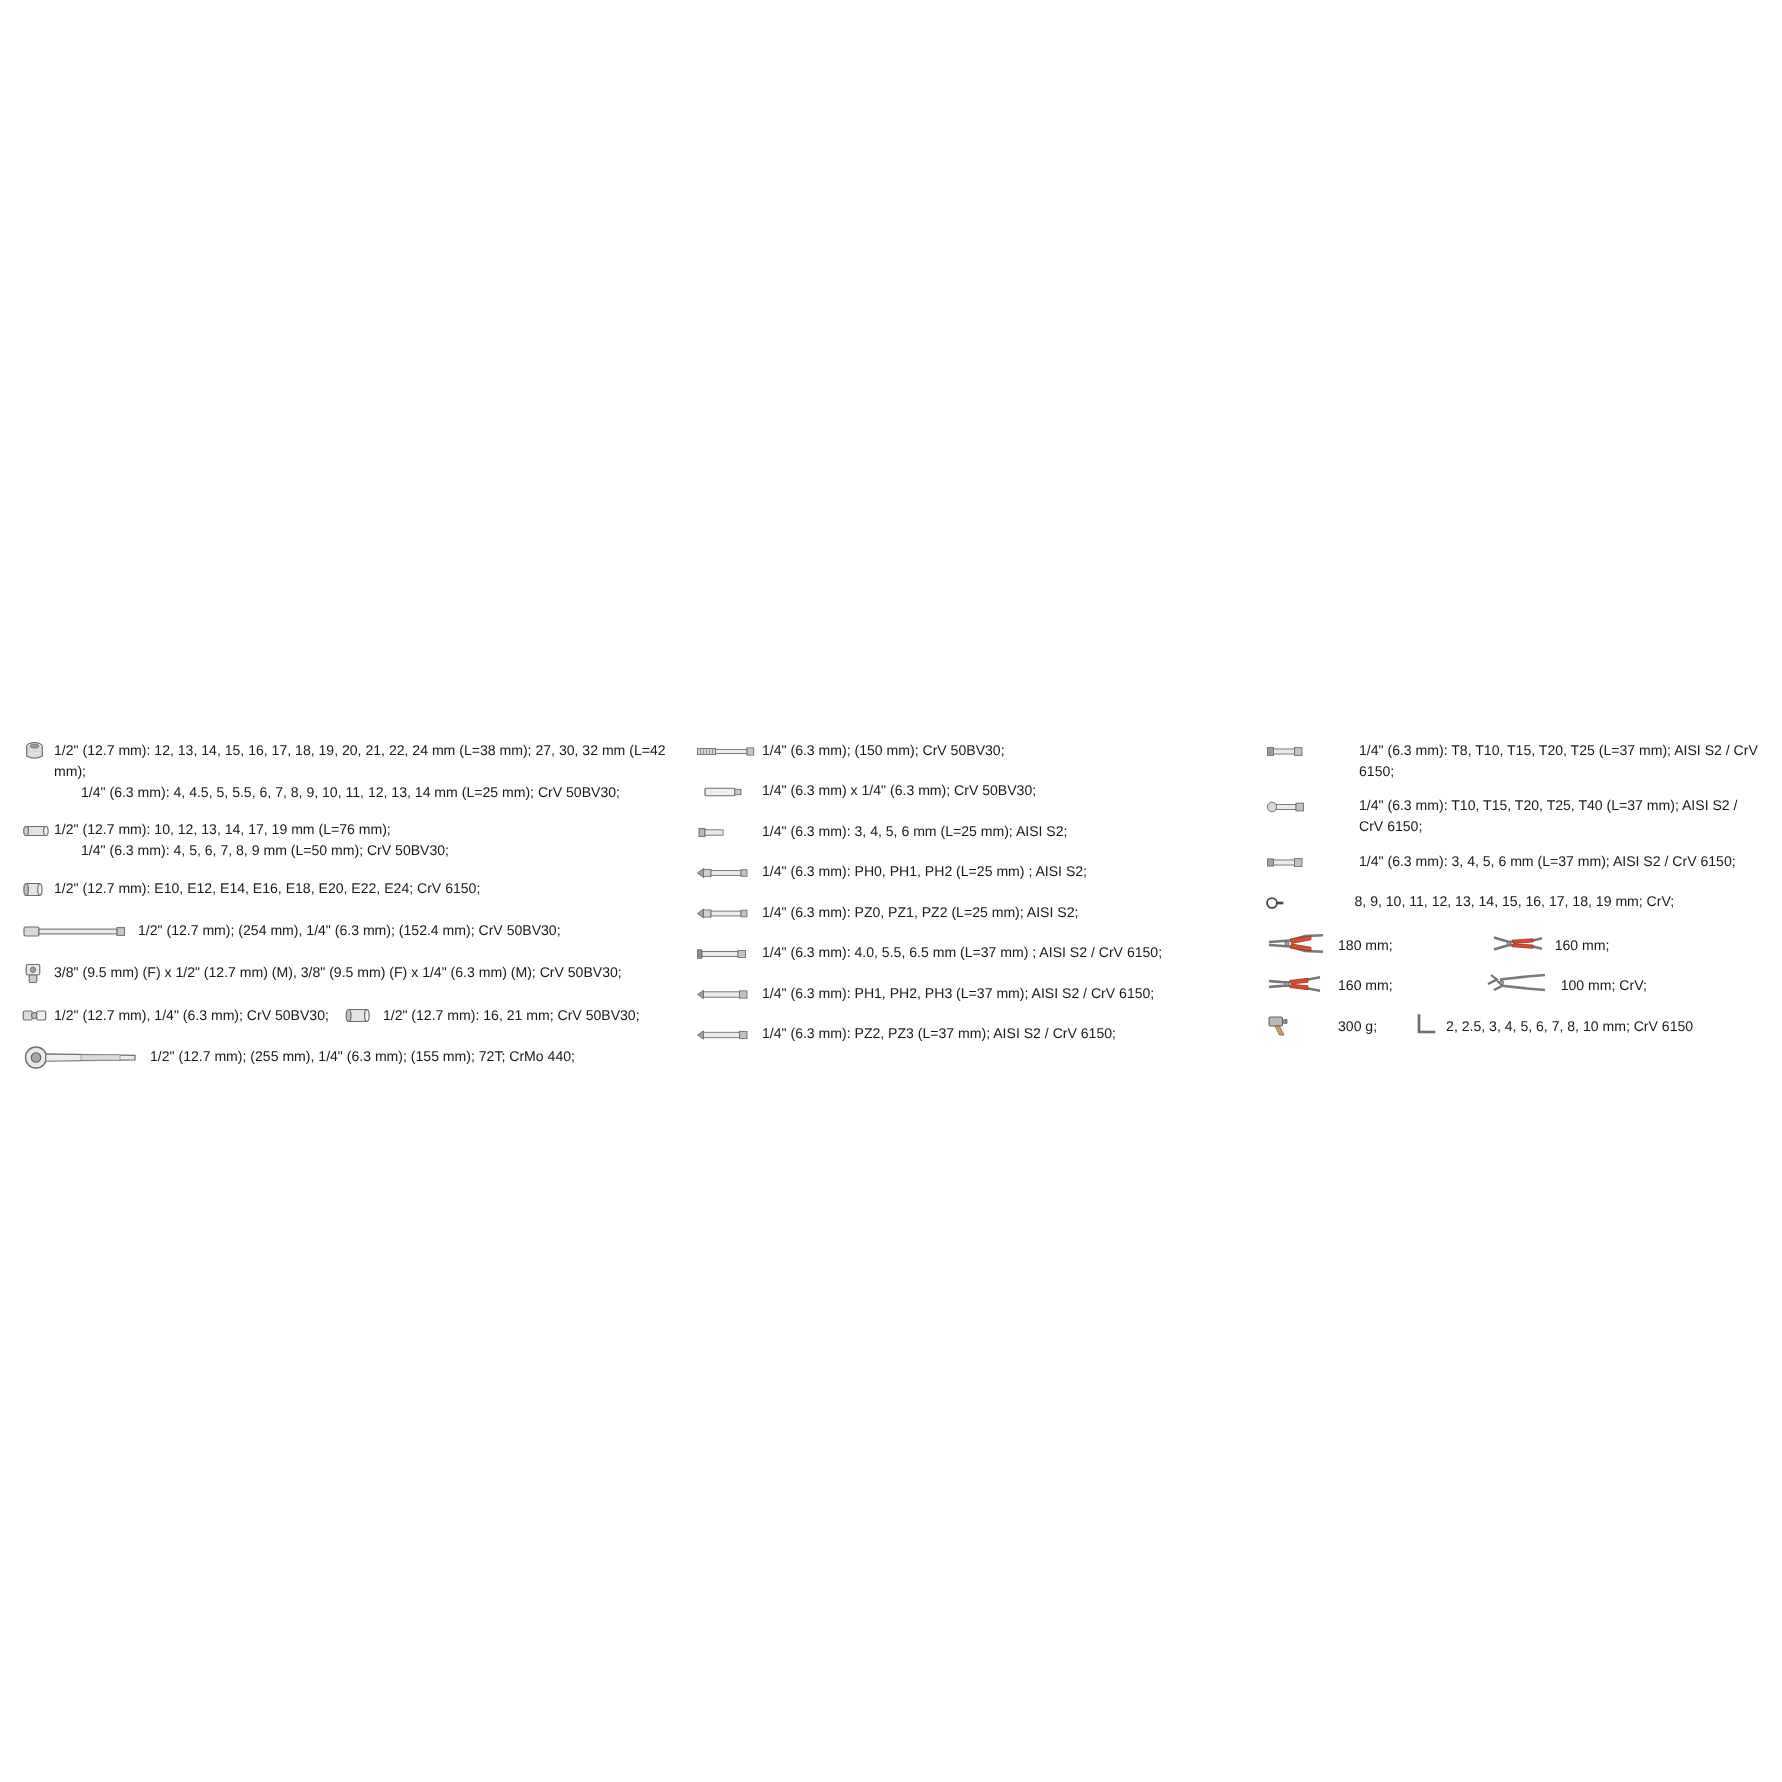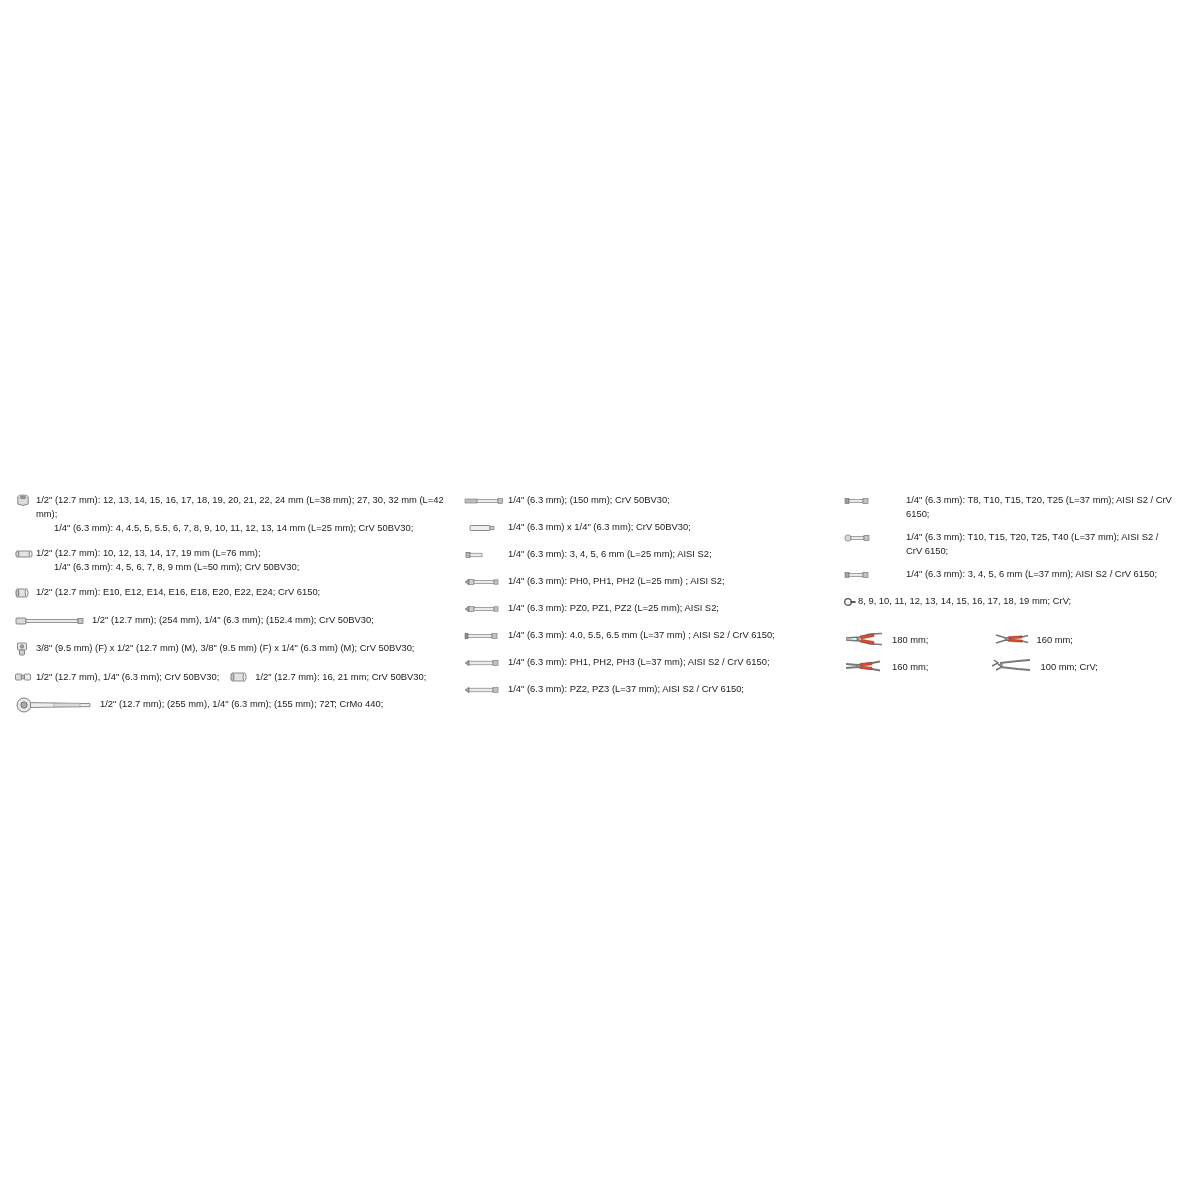--- a/index.html
+++ b/index.html
@@ -310,32 +310,32 @@
         <div class="icon-cell" style="width:62px;">
           <svg width="56" height="12" viewBox="0 0 56 12">
             <rect x="1" y="3.6" width="4" height="4.8" fill="#a4a4a4" stroke="#6e6e6e" stroke-width="0.6"></rect>
             <rect x="5" y="4.3" width="14" height="3.4" fill="#eaeaea" stroke="#6e6e6e" stroke-width="0.6"></rect>
             <rect x="19" y="3.4" width="5" height="5.2" fill="#c2c2c2" stroke="#6e6e6e" stroke-width="0.6"></rect>
           </svg>
         </div>
         <div class="txt">1/4" (6.3 mm): 3, 4, 5, 6 mm (L=37 mm); AISI S2 / CrV 6150;</div>
       </div>
 
-      <div class="row" style="margin-top:5px;">
+      <div class="row" style="margin-top:5px;gap:45px;">
         <div class="icon-cell" style="width:14px;">
           <svg width="12" height="12" viewBox="0 0 12 12">
             <circle cx="4" cy="6" r="3.3" fill="none" stroke="#4a4a4a" stroke-width="1.2"></circle>
             <rect x="6.6" y="5.1" width="5" height="1.8" fill="#4a4a4a"></rect>
           </svg>
         </div>
         <div class="txt">8, 9, 10, 11, 12, 13, 14, 15, 16, 17, 18, 19 mm; CrV;</div>
       </div>
 
 
-      <div class="row" style="margin-top:15px;">
+      <div class="row" style="margin-top:5px;">
         <div class="icon-cell" style="width:48px;">
           <svg width="42" height="16" viewBox="0 0 42 16">
             <path d="M2 7 L16 6 L26 3 L38 2.5" stroke="#777" stroke-width="1.6" fill="none"></path>
             <path d="M2 9 L16 10 L26 13 L38 13.5" stroke="#777" stroke-width="1.6" fill="none"></path>
             <path d="M16 5 L30 3 L30 5.5 L17 8 Z" fill="#e04a2f" stroke="#8a3321" stroke-width="0.5"></path>
             <path d="M16 11 L30 13 L30 10.5 L17 8.3 Z" fill="#e04a2f" stroke="#8a3321" stroke-width="0.5"></path>
             <circle cx="14" cy="8" r="1.4" fill="#9a9a9a" stroke="#5e5e5e" stroke-width="0.5"></circle>
           </svg>
         </div>
         <div class="inline-pair">
@@ -373,16 +373,35 @@
               <path d="M8 13 L14 10 L10 7" stroke="#6e6e6e" stroke-width="1.4" fill="none"></path>
               <path d="M12 6 L30 4 L42 3" stroke="#7a7a7a" stroke-width="1.8" fill="none"></path>
               <path d="M12 10 L30 12 L42 13" stroke="#7a7a7a" stroke-width="1.8" fill="none"></path>
               <circle cx="13" cy="8" r="1.4" fill="#9a9a9a" stroke="#5e5e5e" stroke-width="0.5"></circle>
             </svg>
           </div>
           <div class="txt">100 mm; CrV;</div>
         </div>
       </div>
 
+      <div class="row" style="margin-top:5px;">
+        <div class="icon-cell" style="width:48px;">
+          <svg width="44" height="16" viewBox="0 0 44 16">
+            <rect x="2" y="3" width="9" height="6" rx="1" fill="#b8b8b8" stroke="#5e5e5e" stroke-width="0.7"></rect>
+            <path d="M11 5 L14 4.6 L14 7.4 L11 7 Z" fill="#8f8f8f" stroke="#5e5e5e" stroke-width="0.5"></path>
+            <path d="M6 9 L9 9 L12 15 L9 15 Z" fill="#c9a06a" stroke="#8a6a3f" stroke-width="0.6"></path>
+          </svg>
+        </div>
+        <div class="inline-pair">
+          <div class="txt">300 g;</div>
+          <div style="width:24px;"></div>
+          <div class="icon-cell" style="width:22px;">
+            <svg width="18" height="16" viewBox="0 0 18 16">
+              <path d="M4 2 L4 13 L14 13" stroke="#6e6e6e" stroke-width="1.8" fill="none" stroke-linecap="square"></path>
+            </svg>
+          </div>
+          <div class="txt">2, 2.5, 3, 4, 5, 6, 7, 8, 10 mm; CrV 6150</div>
+        </div>
+      </div>
     </div>
 
   </div>
 </div>
 
 </body></html>

